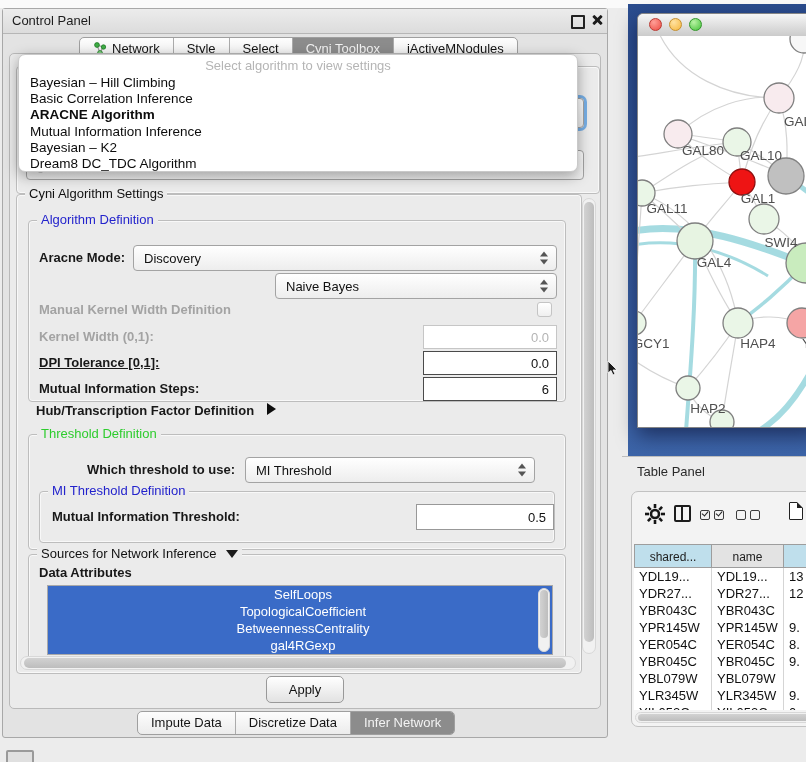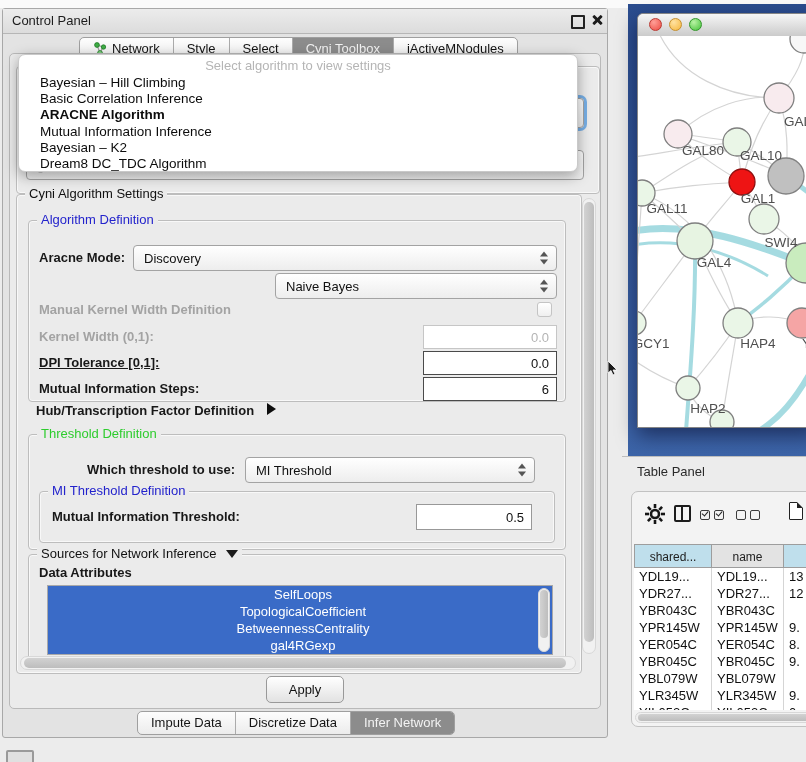--- a/index.html
+++ b/index.html
@@ -49,21 +49,21 @@
   .sbh{position:absolute;background:#f1f1f1;border:1px solid #d8d8d8;border-radius:7px;box-sizing:border-box;}
   .sbh-thumb{position:absolute;top:1px;bottom:1px;background:linear-gradient(#d2d2d2,#bdbdbd);border-radius:6px;}
   .btn{position:absolute;background:linear-gradient(#ffffff,#e2e2e2);border:1px solid #999;border-radius:5px;
        font-size:13px;color:#111;display:flex;align-items:center;justify-content:center;}
   .attr-list{position:absolute;background:#fff;border:1px solid #a9a9a9;box-sizing:border-box;overflow:hidden;}
   .attr-item{height:17px;line-height:17px;font-size:13px;color:#fff;padding-left:6px;text-align:center;}
   
   .popup{position:absolute;left:18px;top:54px;width:560px;height:118px;background:#fff;border:1px solid #c9c9c9;
          border-radius:7px;box-shadow:0 4px 14px rgba(0,0,0,.35);z-index:50;box-sizing:border-box;overflow:hidden;}
   .popup-prompt{text-align:center;font-size:13px;color:#b5b5b5;padding-top:3px;height:17px;}
-  .popup-item{font-size:13.5px;color:#0c0c0c;line-height:16.2px;padding-left:21px;white-space:nowrap;}
+  .popup-item{font-size:13.5px;color:#0c0c0c;line-height:16.2px;padding-left:11px;white-space:nowrap;}
   .popup-item.bold{font-weight:bold;}
   
   .desktop{position:absolute;left:628px;top:4px;width:178px;height:452px;background:linear-gradient(#2b4d8f,#3c64a8);}
   .mac-window{position:absolute;left:637px;top:13px;width:180px;height:415px;background:#fff;border:1px solid #858585;
               border-radius:6px 0 0 0;box-shadow:0 8px 20px rgba(0,0,30,.5);box-sizing:border-box;overflow:hidden;}
   .mac-titlebar{position:absolute;left:0;top:0;right:0;height:22px;background:linear-gradient(#f6f6f6,#cbcbcb);
                 border-bottom:1px solid #8f8f8f;border-radius:6px 0 0 0;}
   .light{position:absolute;top:4px;width:13px;height:13px;border-radius:50%;box-sizing:border-box;}
   .light.red{left:11px;background:radial-gradient(circle at 35% 30%,#ff9f97,#ed4b42);border:1px solid #b93a33;}
   .light.yellow{left:31px;background:radial-gradient(circle at 35% 30%,#ffe2a1,#f5b63c);border:1px solid #c58f2f;}
@@ -182,21 +182,21 @@
       <div class="groupbox" style="left:18px;top:380px;width:536px;height:114px;">
         <span class="legend green">Threshold Definition</span>
         <div class="lbl" style="left:30px;top:22px;width:176px;text-align:right;line-height:26px;">Which threshold to use:</div>
         <div class="combo" style="left:216px;top:22px;width:290px;height:26px;">
           <span>MI Threshold</span>
           <span class="spin"></span>
         </div>
         <div class="groupbox" style="left:10px;top:56px;width:514px;height:50px;">
           <span class="legend blue">MI Threshold Definition</span>
           <div class="lbl" style="left:12px;top:12px;line-height:26px;">Mutual Information Threshold:</div>
-          <div class="tfield" style="left:376px;top:12px;width:116px;height:26px;">
+          <div class="tfield" style="left:376px;top:12px;width:138px;height:26px;">
             <span>0.5</span>
           </div>
         </div>
       </div>
 
       <div class="groupbox" style="left:18px;top:500px;width:536px;height:104px;">
         <span class="legend">
           <span>Sources for Network Inference</span>
           <span class="tri-down" style="margin-left:6px;"></span>
         </span>

